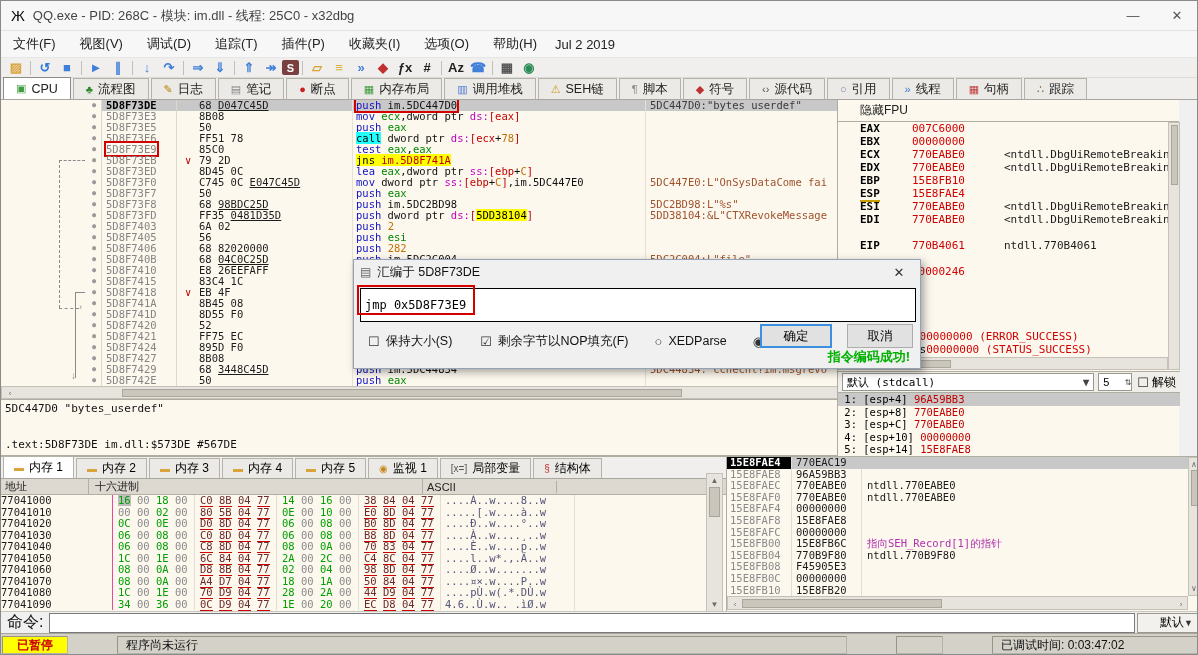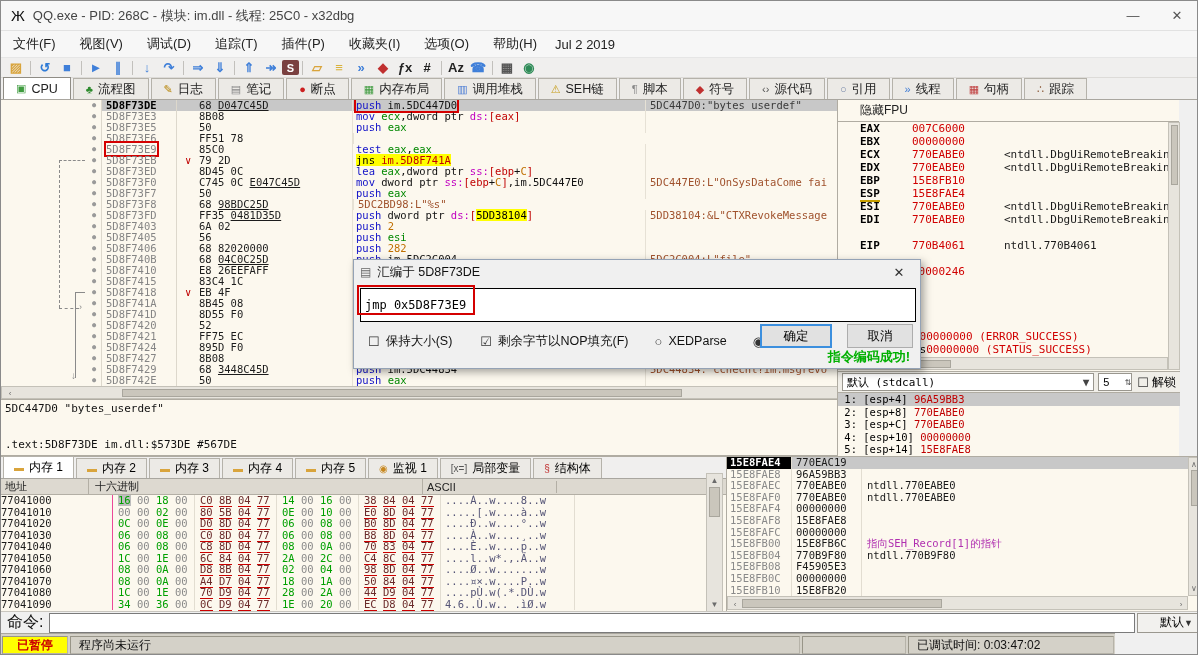--- a/index.html
+++ b/index.html
@@ -111,21 +111,21 @@
   .s-val{width:70px;flex:none;color:#1a1a1a;border-left:1px solid #e2ddd1;padding-left:4px;}
   .s-comm{flex:1;overflow:hidden;padding-left:5px;border-left:1px solid #e2ddd1;color:#1a1a1a;}
   .sr.sel{background:#c8c8c8;}
   .sr.sel .s-addr{background:#000;color:#fff;font-weight:bold;}
   .cm-ret{color:#d02020;} .cm-seh{color:#b030b0;}
   
   #cmdbar{position:absolute;left:0;top:610px;width:1198px;height:22px;background:#f0f0f0;display:flex;align-items:center;border-top:1px solid #c9c6bf;}
   #cmdbar .lbl{font-size:16px;padding:0 6px 0 6px;color:#111;}
   #cmdbar input{flex:1;height:20px;border:1px solid #7a7a7a;background:#fff;font-size:12px;padding:0 4px;outline:none;}
   #cmdbar .dd{width:62px;height:20px;border:1px solid #9a978f;background:#f2f1ee;display:flex;align-items:center;justify-content:flex-end;padding:0 5px;font-size:12px;margin-left:2px;}
-  #statusbar{position:absolute;left:0;top:632px;width:1114px;height:23px;background:#d4d1c8;display:flex;align-items:stretch;border-top:1px solid #a9a69d;}
+  #statusbar{position:absolute;left:0;top:632px;width:1198px;height:23px;background:#d4d1c8;display:flex;align-items:stretch;border-top:1px solid #a9a69d;gap:47px;}
   .st-seg{border:1px solid #b6b3a9;border-top-color:#989588;border-left-color:#989588;margin:2px 1px;display:flex;align-items:center;padding:0 8px;font-size:12px;color:#111;}
   .st-pause{background:#ffff00;color:#cc0000;font-weight:bold;width:66px;justify-content:center;}
   .st-msg{width:730px;}
   .st-fill{flex:1;}
   .st-time{width:206px;}
   
   #dialog{position:absolute;left:352px;top:258px;width:568px;height:110px;background:#f0f0f0;border:1px solid #94a2b5;box-shadow:3px 3px 8px rgba(0,0,0,.35);z-index:10;}
   .dlg-title{height:24px;display:flex;align-items:center;padding:0 6px;font-size:12.5px;color:#111;}
   .dlg-title .dico{margin-right:6px;color:#666;font-size:12px;}
   .dlg-close{margin-left:auto;width:30px;text-align:center;color:#333;font-size:13px;}
@@ -257,27 +257,27 @@
       <div class="tab">
         <span class="tico" style="color: rgb(136, 85, 51);">∴</span>
         <span>跟踪</span>
       </div>
     </div>
 
   <div id="disasm">
       <div class="dr sel"><div class="c-gut"></div><div class="c-bp">●</div><div class="c-addr">5D8F73DE</div><div class="c-bytes">68 <u class="imm">D047C45D</u></div><div class="c-instr"><span class="boxred"><span class="mn">push</span> im.5DC447D0</span></div><div class="c-comm">5DC447D0:"bytes_userdef"</div></div>
       <div class="dr"><div class="c-gut"></div><div class="c-bp">●</div><div class="c-addr">5D8F73E3</div><div class="c-bytes">8B08</div><div class="c-instr"><span class="mn">mov</span> <span class="reg">ecx</span>,dword ptr <span class="seg">ds:</span><span class="br">[</span><span class="brreg">eax</span><span class="br">]</span></div><div class="c-comm"></div></div>
       <div class="dr"><div class="c-gut"></div><div class="c-bp">●</div><div class="c-addr">5D8F73E5</div><div class="c-bytes">50</div><div class="c-instr"><span class="mn">push</span> <span class="reg">eax</span></div><div class="c-comm"></div></div>
-      <div class="dr"><div class="c-gut"></div><div class="c-bp">●</div><div class="c-addr">5D8F73E6</div><div class="c-bytes">FF51 78</div><div class="c-comm"></div></div>
+      <div class="dr"><div class="c-gut"></div><div class="c-bp">●</div><div class="c-addr">5D8F73E6</div><div class="c-bytes">FF51 78</div><div class="c-instr"><span class="mn-call">call</span> dword ptr <span class="seg">ds:</span><span class="br">[</span><span class="brreg">ecx</span>+<span class="num">78</span><span class="br">]</span></div><div class="c-comm"></div></div>
       <div class="dr"><div class="c-gut"></div><div class="c-bp">●</div><div class="c-addr"><span class="boxred">5D8F73E9</span></div><div class="c-bytes">85C0</div><div class="c-instr"><span class="mn">test</span> <span class="reg">eax</span>,<span class="reg">eax</span></div><div class="c-comm"></div></div>
       <div class="dr"><div class="c-gut"></div><div class="c-bp">●</div><div class="c-addr">5D8F73EB</div><div class="c-bytes"><span class="vmark">∨</span>79 2D</div><div class="c-instr"><span class="mn-j">jns <span class="jt">im.5D8F741A</span></span></div><div class="c-comm"></div></div>
       <div class="dr"><div class="c-gut"></div><div class="c-bp">●</div><div class="c-addr">5D8F73ED</div><div class="c-bytes">8D45 0C</div><div class="c-instr"><span class="mn">lea</span> <span class="reg">eax</span>,dword ptr <span class="seg">ss:</span><span class="br">[</span><span class="brreg">ebp</span>+<span class="num">C</span><span class="br">]</span></div><div class="c-comm"></div></div>
       <div class="dr"><div class="c-gut"></div><div class="c-bp">●</div><div class="c-addr">5D8F73F0</div><div class="c-bytes">C745 0C <u class="imm">E047C45D</u></div><div class="c-instr"><span class="mn">mov</span> dword ptr <span class="seg">ss:</span><span class="br">[</span><span class="brreg">ebp</span>+<span class="num">C</span><span class="br">]</span>,im.5DC447E0</div><div class="c-comm">5DC447E0:L"OnSysDataCome fai</div></div>
       <div class="dr"><div class="c-gut"></div><div class="c-bp">●</div><div class="c-addr">5D8F73F7</div><div class="c-bytes">50</div><div class="c-instr"><span class="mn">push</span> <span class="reg">eax</span></div><div class="c-comm"></div></div>
-      <div class="dr"><div class="c-gut"></div><div class="c-bp">●</div><div class="c-addr">5D8F73F8</div><div class="c-bytes">68 <u class="imm">98BDC25D</u></div><div class="c-comm">5DC2BD98:L"%s"</div></div>
+      <div class="dr"><div class="c-gut"></div><div class="c-bp">●</div><div class="c-addr">5D8F73F8</div><div class="c-bytes">68 <u class="imm">98BDC25D</u></div><div class="c-instr"><span class="mn">push</span> im.5DC2BD98</div><div class="c-comm">5DC2BD98:L"%s"</div></div>
       <div class="dr"><div class="c-gut"></div><div class="c-bp">●</div><div class="c-addr">5D8F73FD</div><div class="c-bytes">FF35 <u class="imm">0481D35D</u></div><div class="c-instr"><span class="mn">push</span> dword ptr <span class="seg">ds:</span><span class="br">[</span><span class="memy">5DD38104</span><span class="br">]</span></div><div class="c-comm">5DD38104:&amp;L"CTXRevokeMessage</div></div>
       <div class="dr"><div class="c-gut"></div><div class="c-bp">●</div><div class="c-addr">5D8F7403</div><div class="c-bytes">6A 02</div><div class="c-instr"><span class="mn">push</span> <span class="num">2</span></div><div class="c-comm"></div></div>
       <div class="dr"><div class="c-gut"></div><div class="c-bp">●</div><div class="c-addr">5D8F7405</div><div class="c-bytes">56</div><div class="c-instr"><span class="mn">push</span> <span class="reg">esi</span></div><div class="c-comm"></div></div>
       <div class="dr"><div class="c-gut"></div><div class="c-bp">●</div><div class="c-addr">5D8F7406</div><div class="c-bytes">68 82020000</div><div class="c-instr"><span class="mn">push</span> <span class="num">282</span></div><div class="c-comm"></div></div>
       <div class="dr"><div class="c-gut"></div><div class="c-bp">●</div><div class="c-addr">5D8F740B</div><div class="c-bytes">68 <u class="imm">04C0C25D</u></div><div class="c-instr"><span class="mn">push</span> im.5DC2C004</div><div class="c-comm">5DC2C004:L"file"</div></div>
       <div class="dr"><div class="c-gut"></div><div class="c-bp">●</div><div class="c-addr">5D8F7410</div><div class="c-bytes">E8 26EEFAFF</div><div class="c-instr"></div><div class="c-comm"></div></div>
       <div class="dr"><div class="c-gut"></div><div class="c-bp">●</div><div class="c-addr">5D8F7415</div><div class="c-bytes">83C4 1C</div><div class="c-instr"></div><div class="c-comm"></div></div>
       <div class="dr"><div class="c-gut"></div><div class="c-bp">●</div><div class="c-addr">5D8F7418</div><div class="c-bytes"><span class="vmark">∨</span>EB 4F</div><div class="c-instr"></div><div class="c-comm"></div></div>
       <div class="dr"><div class="c-gut"></div><div class="c-bp">●</div><div class="c-addr">5D8F741A</div><div class="c-bytes">8B45 08</div><div class="c-instr"></div><div class="c-comm"></div></div>
       <div class="dr"><div class="c-gut"></div><div class="c-bp">●</div><div class="c-addr">5D8F741D</div><div class="c-bytes">8D55 F0</div><div class="c-instr"></div><div class="c-comm"></div></div>

